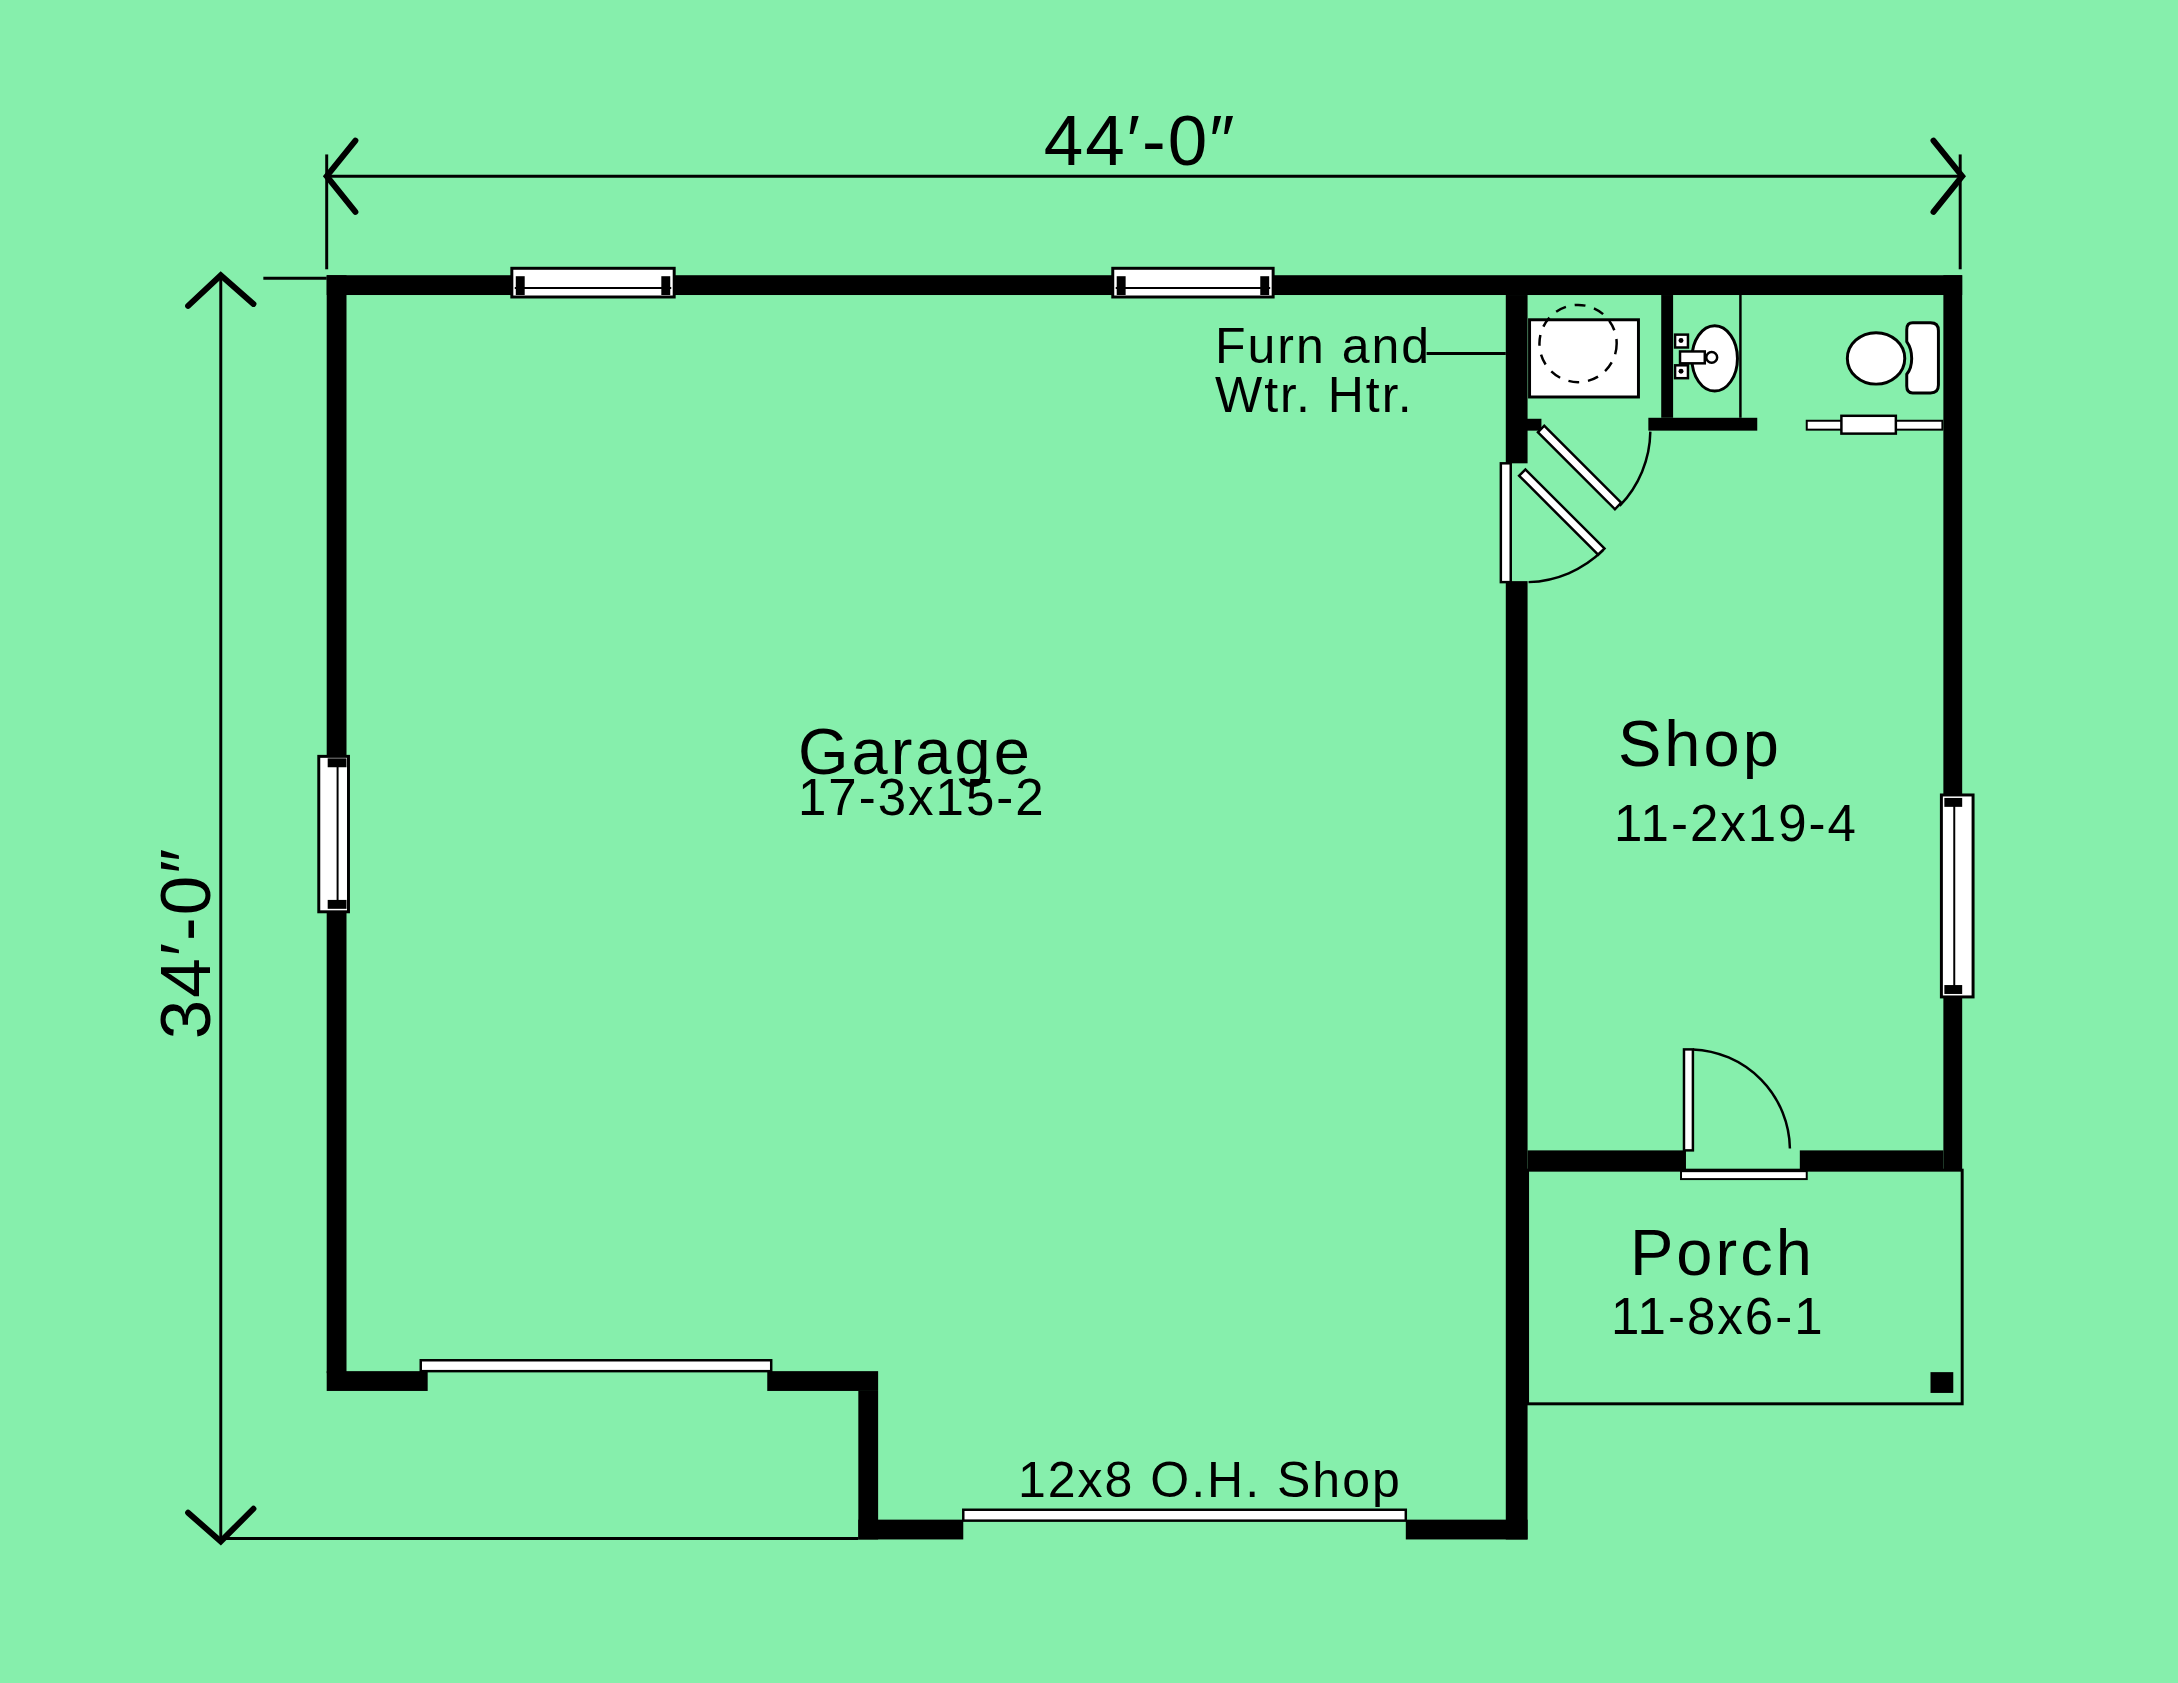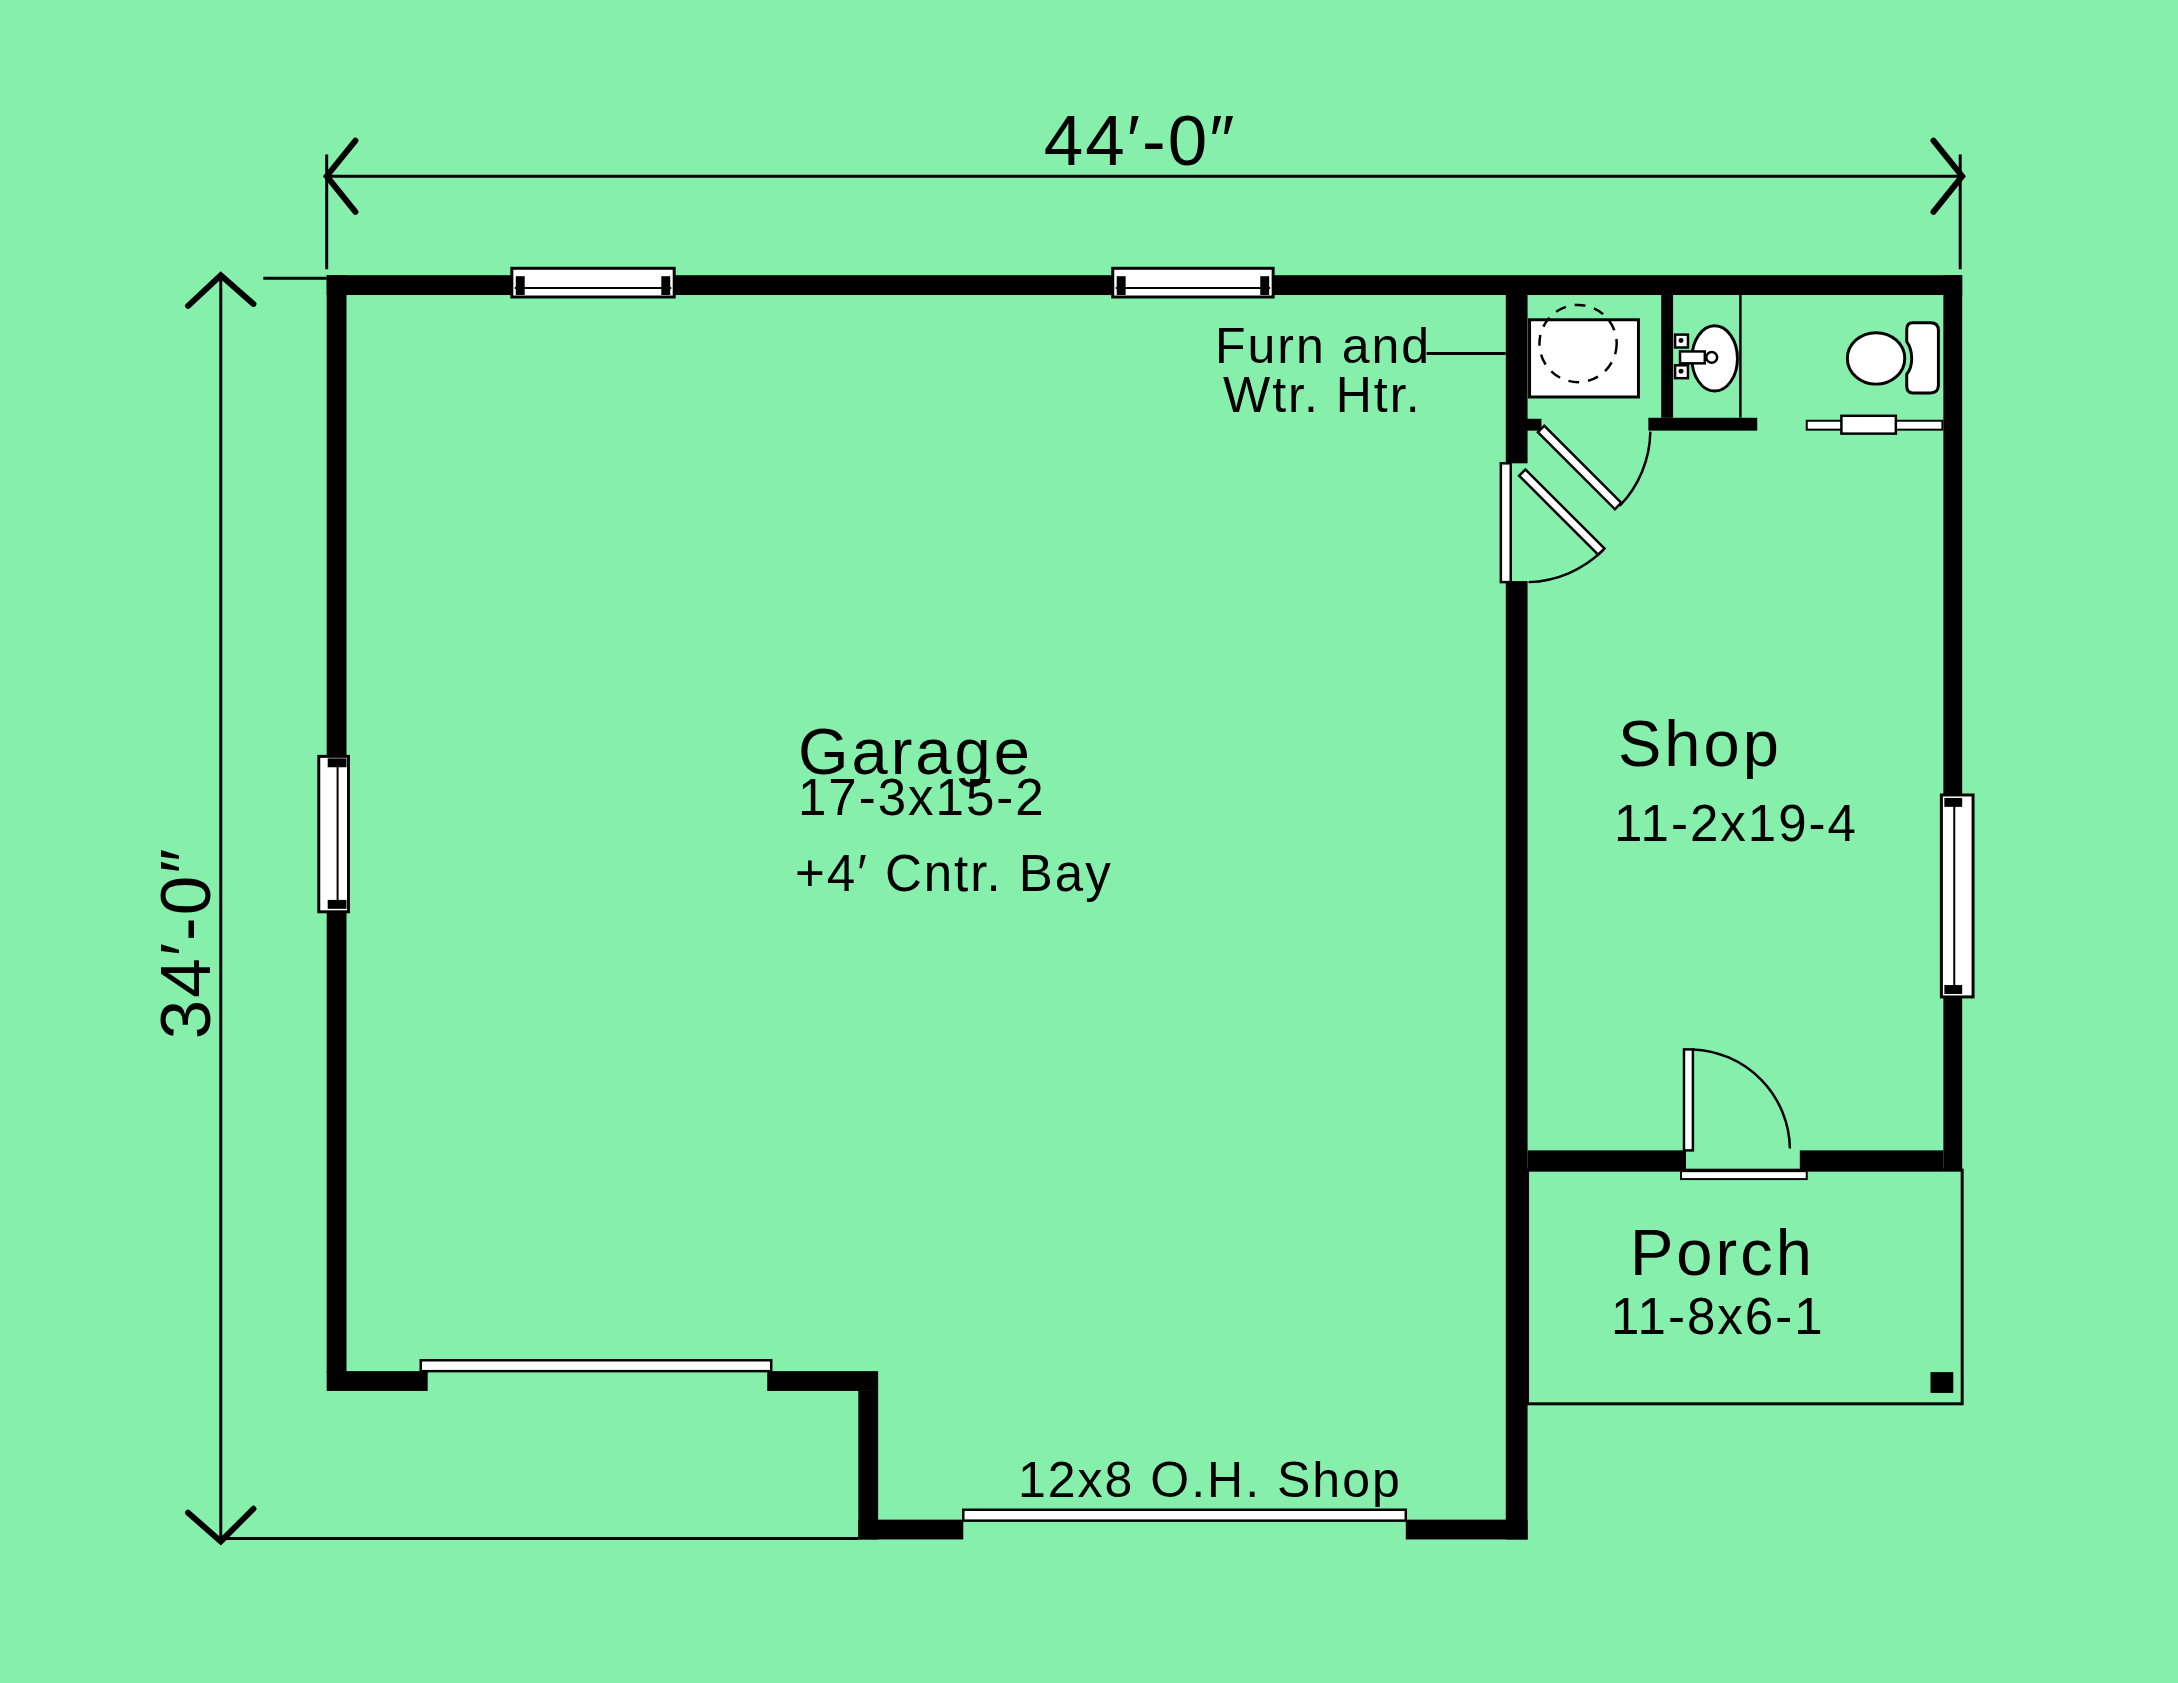--- a/index.html
+++ b/index.html
@@ -153,27 +153,26 @@
       <rect x="1860" y="420" width="55" height="18" stroke-width="2.5"></rect>
     </g>
   </svg>
 
   <div class="lbl dim" style="left:942px;top:105px;width:396px;text-align:center;">44′-0″</div>
 
   <div class="lbl dim rot" style="left:185px;top:943px;">34′-0″</div>
 
   <div class="lbl room-name" style="left:798px;top:719px;">Garage</div>
   <div class="lbl room-size" style="left:798px;top:772px;">17-3x15-2</div>
-  <div class="lbl room-size" style="left:795px;top:848px;">+4′ Cntr. Bay</div>
 
   <div class="lbl room-name" style="left:1618px;top:711px;">Shop</div>
   <div class="lbl room-size" style="left:1614px;top:798px;">11-2x19-4</div>
 
   <div class="lbl room-name" style="left:1630px;top:1220px;">Porch</div>
   <div class="lbl room-size" style="left:1611px;top:1291px;">11-8x6-1</div>
 
   <div class="lbl anno" style="left:1215px;top:321px;">Furn and</div>
-  <div class="lbl anno" style="left:1215px;top:370px;margin-left:8px;">Wtr. Htr.</div>
+  <div class="lbl anno" style="left:1215px;top:370px;">Wtr. Htr.</div>
 
   <div class="lbl anno" style="left:1018px;top:1455px;">12x8 O.H. Shop</div>
 
 </div>
 
 
 </body></html>

